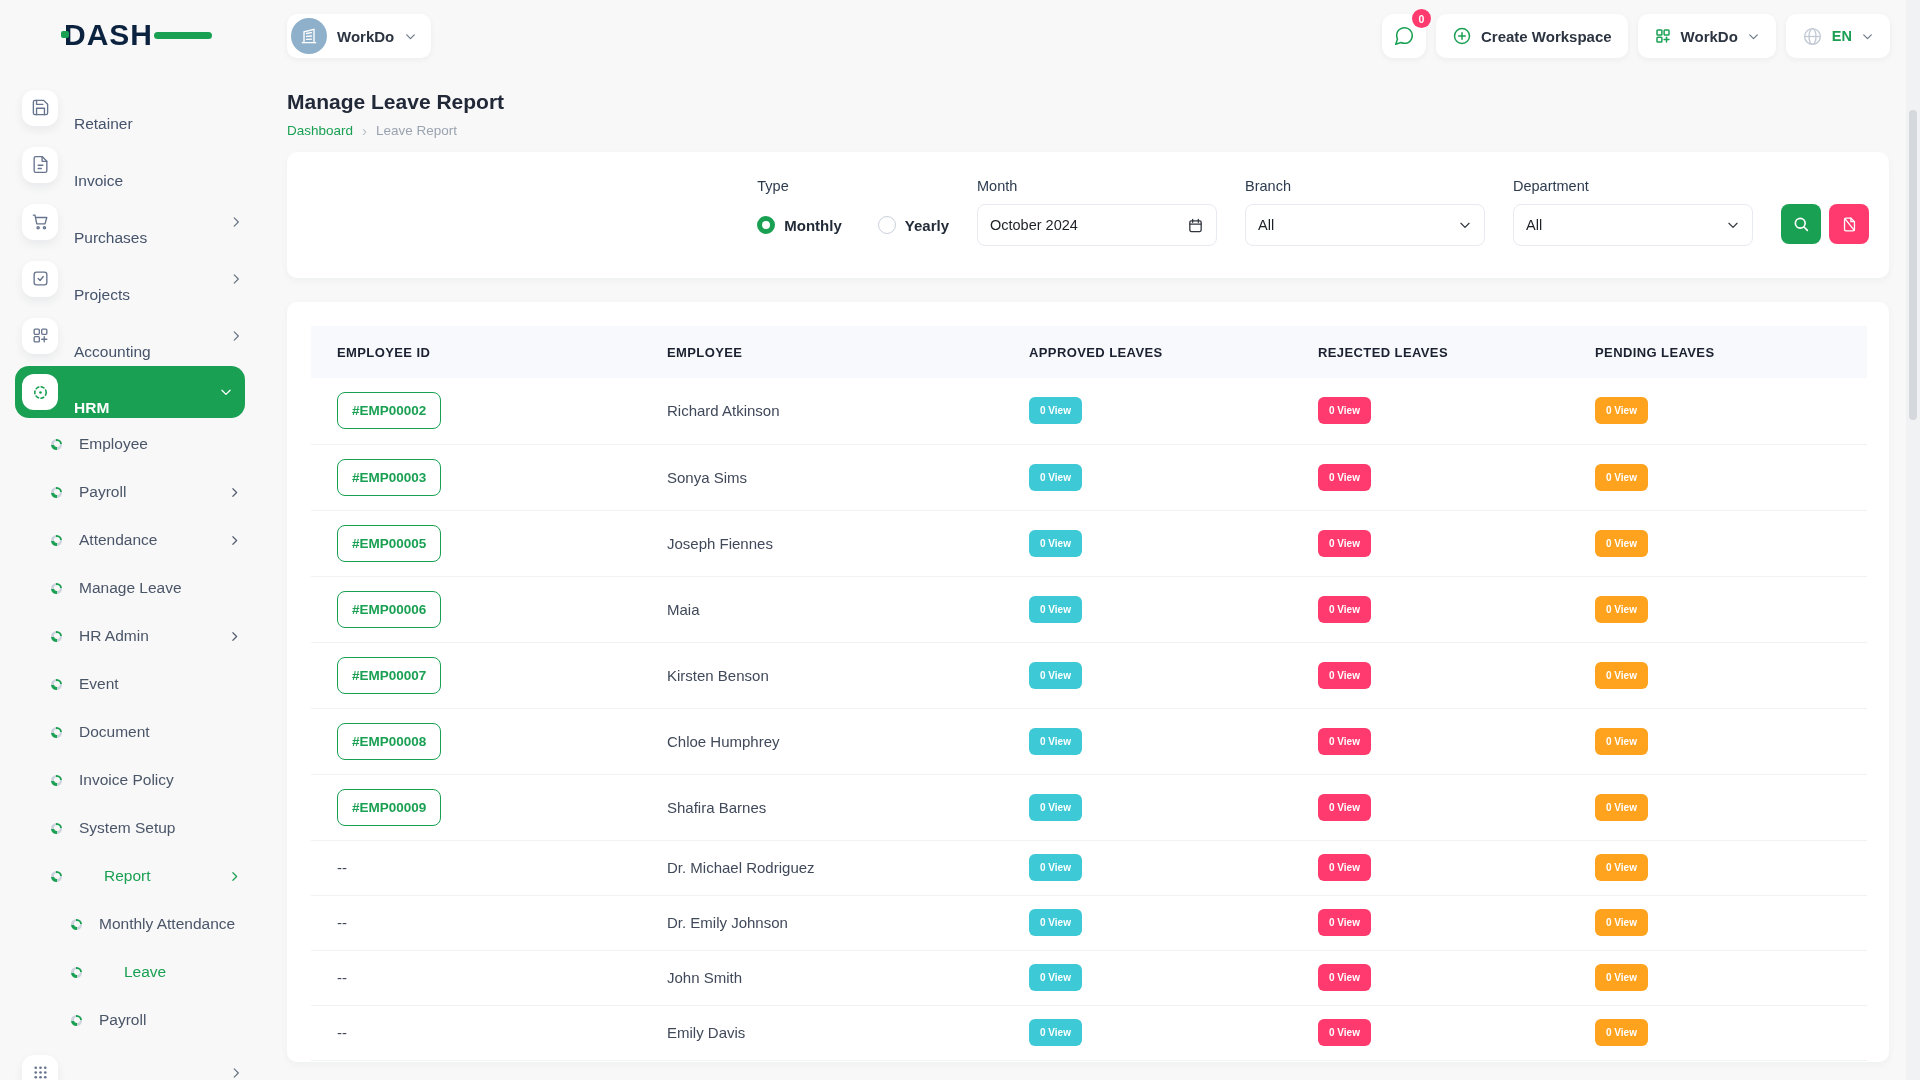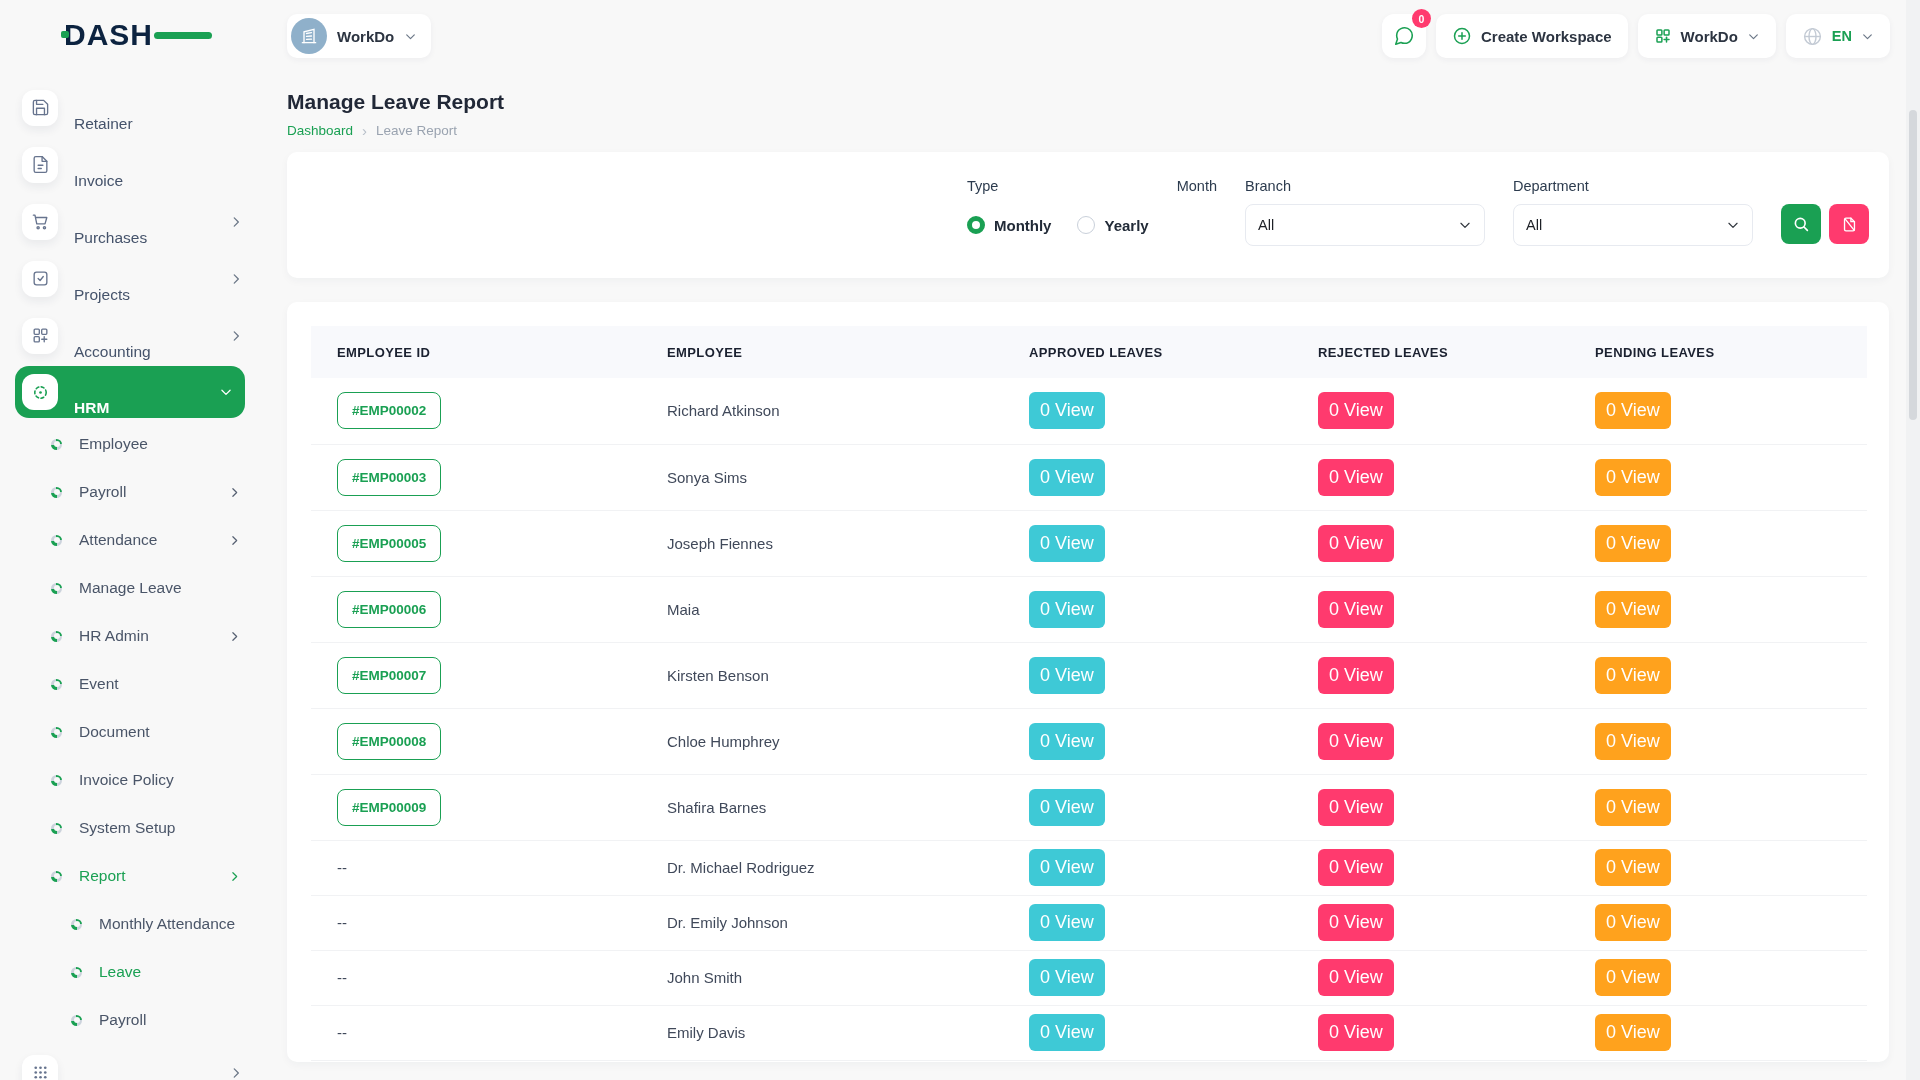--- a/index.html
+++ b/index.html
@@ -29,21 +29,21 @@
   .nav-item-active{background:var(--primary); border-radius:14px; width:230px; height:52px; margin:2px 0; color:#fff; padding-left:7px;}
   .nav-item-active .tile{color:var(--primary); box-shadow:none;}
   .nav-item-active .nav-label{color:#fff; font-weight:700;}
   .nav-item-active .chev{color:#fff;}
   .sub-item{display:flex; align-items:center; height:48px; padding-left:36px; padding-right:14px; cursor:pointer; color:#4a5568;}
   .sub-item.lvl2{padding-left:56px;}
   .donut{width:11px; height:11px; border-radius:50%; flex:0 0 11px; position:relative;
          background:conic-gradient(var(--primary) 0 22%, #ccd3dc 22% 47%, var(--primary) 47% 72%, #ccd3dc 72% 100%);}
   .donut::after{content:""; position:absolute; left:2.5px; top:2.5px; width:6px; height:6px; border-radius:50%; background:var(--bg);}
   .sub-label{margin-left:17px; font-size:15.5px; flex:1;}
-  .sub-item.active{color:var(--primary);}
+  .sub-item.active{color:var(--primary);gap:25px;}
   .sub-item.active .sub-label{font-weight:500;}
   .sub-item .chev{color:#566072;}
   .sub-item.active .chev{color:var(--primary);}
   
   .topbar{position:absolute; left:255px; top:0; right:0; height:64px; display:flex; align-items:center; padding:8px 30px 0 32px;}
   .pill{background:#fff; border-radius:10px; box-shadow:0 2px 6px rgba(30,45,70,.05); display:flex; align-items:center; cursor:pointer;}
   .ws-pill{height:44px; padding:4px 14px 4px 4px; gap:10px;}
   .avatar{width:36px; height:36px; border-radius:50%; background:#8fb0ca; display:flex; align-items:center; justify-content:center; color:#fff;}
   .ws-name{font-size:15px; font-weight:600; color:#2c3441;}
   .topbar-right{margin-left:auto; display:flex; align-items:center; gap:10px;}
@@ -59,21 +59,21 @@
   .page-title{font-size:21px; font-weight:700; color:#212837; margin-top:26px;}
   .breadcrumb{display:flex; align-items:center; gap:9px; margin-top:9px; font-size:13.5px;}
   .crumb-link{color:var(--primary); cursor:pointer;}
   .crumb-sep{color:#b7bfc9; font-size:15px; line-height:1;}
   .crumb-current{color:var(--muted);}
   .card{background:#fff; border-radius:10px; box-shadow:0 3px 8px rgba(30,45,70,.04); margin-left:32px;}
   
   .filter-card{margin-top:14px; height:126px; padding:26px 20px 0 20px; display:flex; justify-content:flex-end; gap:28px;}
   .fgroup{display:flex; flex-direction:column;}
   .flabel{font-size:14.5px; color:#2c3b4e; margin-bottom:10px;}
-  .radio-row{display:flex; align-items:center; gap:26px; height:42px;}
+  .radio-row{display:flex; align-items:center; gap:36px; height:42px;}
   .radio-opt{display:flex; align-items:center; gap:9px; cursor:pointer;}
   .rdot{width:18px; height:18px; border-radius:50%; background:#fff; border:1.5px solid #c9d0da;}
   .rdot.checked{border:5.5px solid var(--primary);}
   .ropt-label{font-size:15px; font-weight:600; color:#222b38;}
   .control{width:240px; height:42px; border:1px solid var(--line); border-radius:8px; background:#fff;
            display:flex; align-items:center; padding:0 12px; font-size:14.5px; color:#1d2026; cursor:pointer;}
   .control .grow{flex:1;}
   .control .ctl-icon{color:#30353c;}
   .sq-btn{width:40px; height:40px; border:none; border-radius:8px; display:flex; align-items:center; justify-content:center;
           color:#fff; cursor:pointer; margin-top:26px;}
@@ -87,21 +87,21 @@
   thead th{background:var(--header-bg); height:52px; text-align:left; font-size:13px; font-weight:700;
            color:#1b2130; letter-spacing:.4px; padding:0;}
   thead th.first{padding-left:26px;}
   tbody td{border-bottom:1px solid #f1f2f4; padding:0; vertical-align:middle; font-size:15px; color:#40495a;}
   tbody td.first{padding-left:26px;}
   tr.row-tall td{height:66px;} tr.row-short td{height:55px;}
   .emp-pill{display:inline-block; min-width:98px; text-align:center; padding:10px 14px; border:1px solid var(--primary);
             color:var(--primary); background:#fff; border-radius:8px; font-size:13.5px; font-weight:600; cursor:pointer;
             font-family:inherit;}
   .emp-none{color:#40495a;}
-  .badge{display:inline-block; padding:8px 11px; border-radius:6px; color:#fff; font-size:18px; cursor:pointer;}
+  .badge{display:inline-block; padding:8px 11px; border-radius:6px; color:#fff; font-size:10px; cursor:pointer;font-weight:bold;}
   .badge.info{background:var(--info);} .badge.danger{background:var(--danger);} .badge.warning{background:var(--warning);}
   
   .scrollbar{position:absolute; right:0; top:0; width:14px; height:1080px; background:#f1f2f3;}
   .scroll-thumb{position:absolute; left:3px; top:110px; width:8px; height:310px; border-radius:4px; background:#d5d8dc;}
 </style>
 </head>
 <body>
 
 <aside class="sidebar">
   <div class="logo">
@@ -392,20 +392,31 @@
         </span>
         <span class="radio-opt">
           <span class="rdot"></span>
           <span class="ropt-label">Yearly</span>
         </span>
       </div>
     </div>
 
     <div class="fgroup">
       <span class="flabel">Month</span>
+      <div class="control">
+        <span class="grow">October 2024</span>
+        <span class="ctl-icon">
+          <svg width="17" height="17" viewBox="0 0 24 24" fill="none" stroke="currentColor" stroke-width="1.8" stroke-linecap="round">
+              <rect x="4" y="5.5" width="16" height="15" rx="2"></rect>
+              <line x1="8" y1="3.5" x2="8" y2="7.5"></line>
+              <line x1="16" y1="3.5" x2="16" y2="7.5"></line>
+              <line x1="4" y1="10" x2="20" y2="10"></line>
+            </svg>
+        </span>
+      </div>
     </div>
 
     <div class="fgroup">
       <span class="flabel">Branch</span>
       <div class="control">
         <span class="grow">All</span>
         <span class="ctl-icon">
             <svg width="14" height="14" viewBox="0 0 24 24" fill="none" stroke="currentColor" stroke-width="2" stroke-linecap="round" stroke-linejoin="round">
               <polyline points="5 9 12 16 19 9"></polyline>
             </svg>

